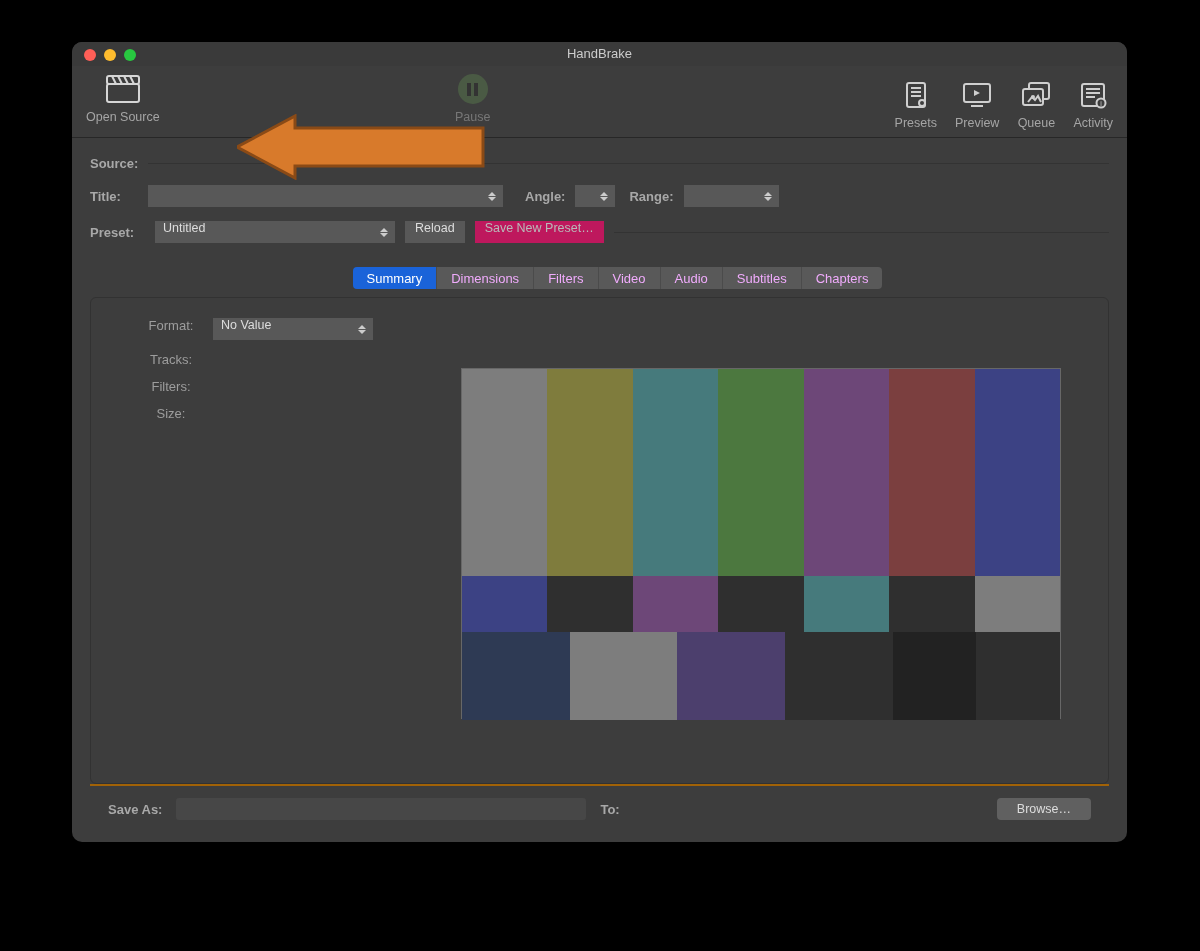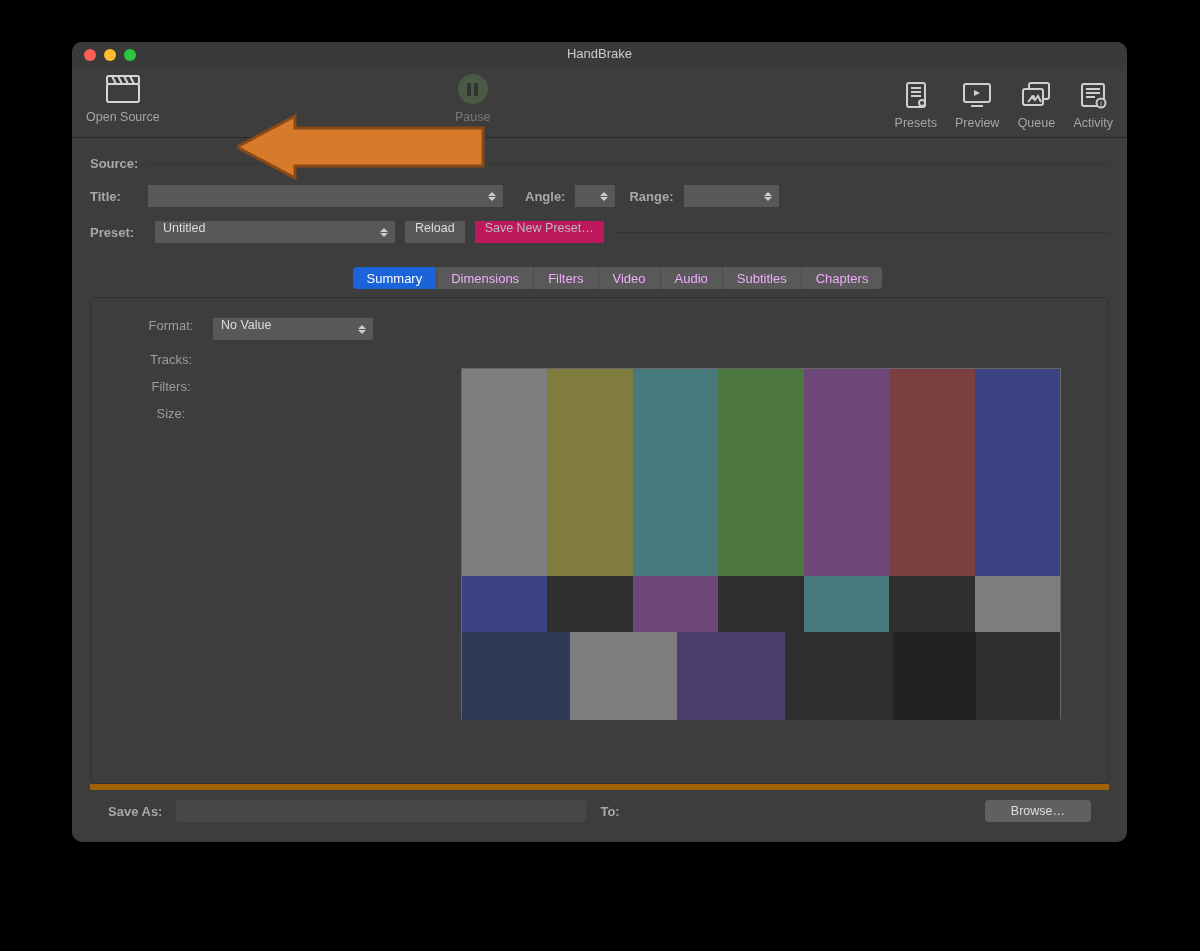--- a/index.html
+++ b/index.html
@@ -45,23 +45,23 @@
   .panel { margin-top:8px; border:1px solid #323232; border-radius:6px; flex:1; padding:20px 22px; display:flex; gap:30px; position:relative; }
   .panel-left { width:260px; }
   .panel-left .prow { display:flex; gap:12px; margin-bottom:12px; justify-content:flex-end; }
   .panel-left .prow .lbl { width:60px; text-align:center; }
   .preview { position:absolute; left:370px; top:70px; width:600px; height:351px; border:1px solid #676767; background:#000; }
   .bars-top { display:flex; height:207px; }
   .bars-top div { flex:1; }
   .bars-mid { display:flex; height:56px; }
   .bars-mid div { width: calc(100% / 7); }
   .bars-bot { display:flex; height:88px; }
-  .footer { height:48px; border-top:6px solid #a16207; display:flex; align-items:center; padding:0 18px; gap:14px; }
+  .footer { height:48px; border-top:2px solid #a16207; display:flex; align-items:center; padding:0 18px; gap:14px; }
   .input-flat { background:#474747; height:22px; border:none; border-radius:3px; flex:0 0 410px; }
-  .browse { background:#606060; color:#ddd; border:none; height:22px; padding:0 26px; border-radius:4px; font-size:12.5px; }
+  .browse { background:#606060; color:#ddd; border:none; height:22px; padding:0 20px; border-radius:4px; font-size:12.5px; }
   .arrow-annot { position:absolute; left:165px; top:72px; width:248px; height:66px; pointer-events:none; }
 </style>
 </head>
 <body>
 
 <div class="window">
   <div class="titlebar">
     <div class="traffic">
       <span class="tl-close"></span>
       <span class="tl-min"></span>

